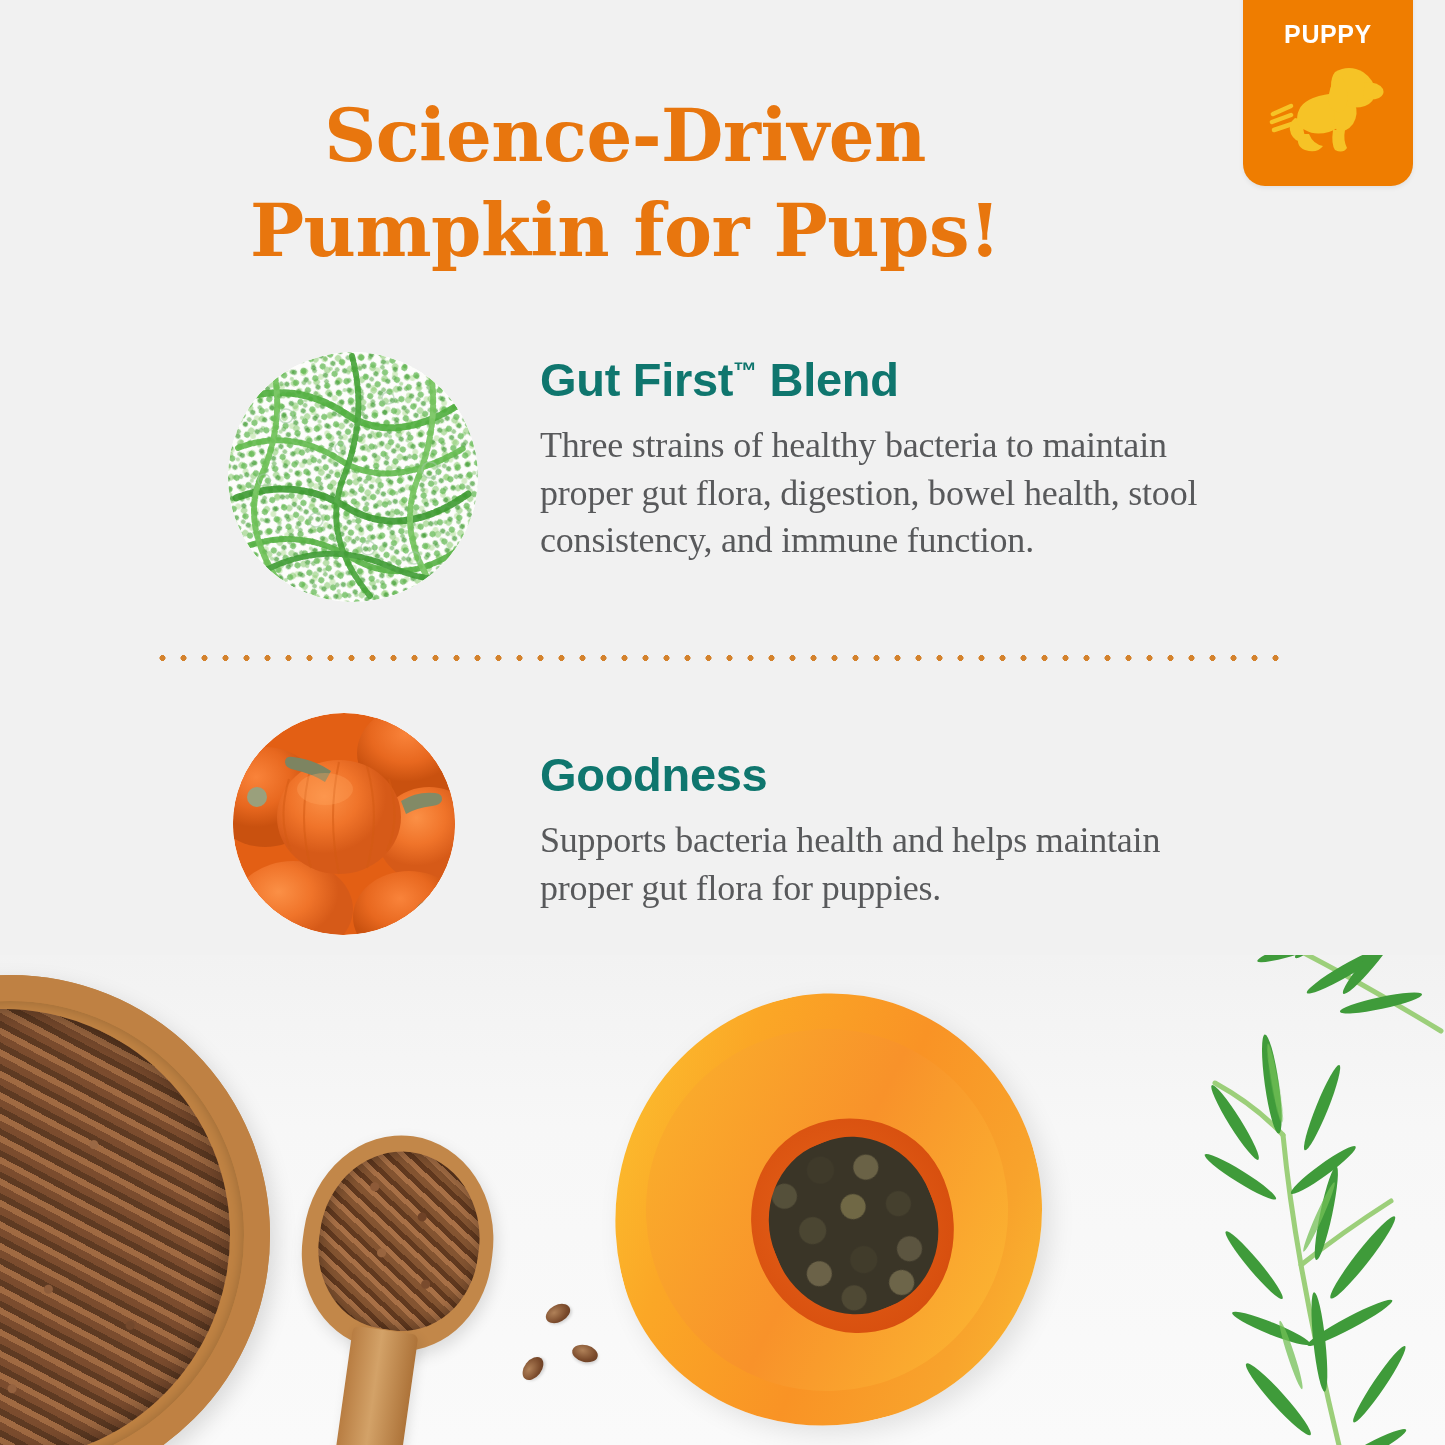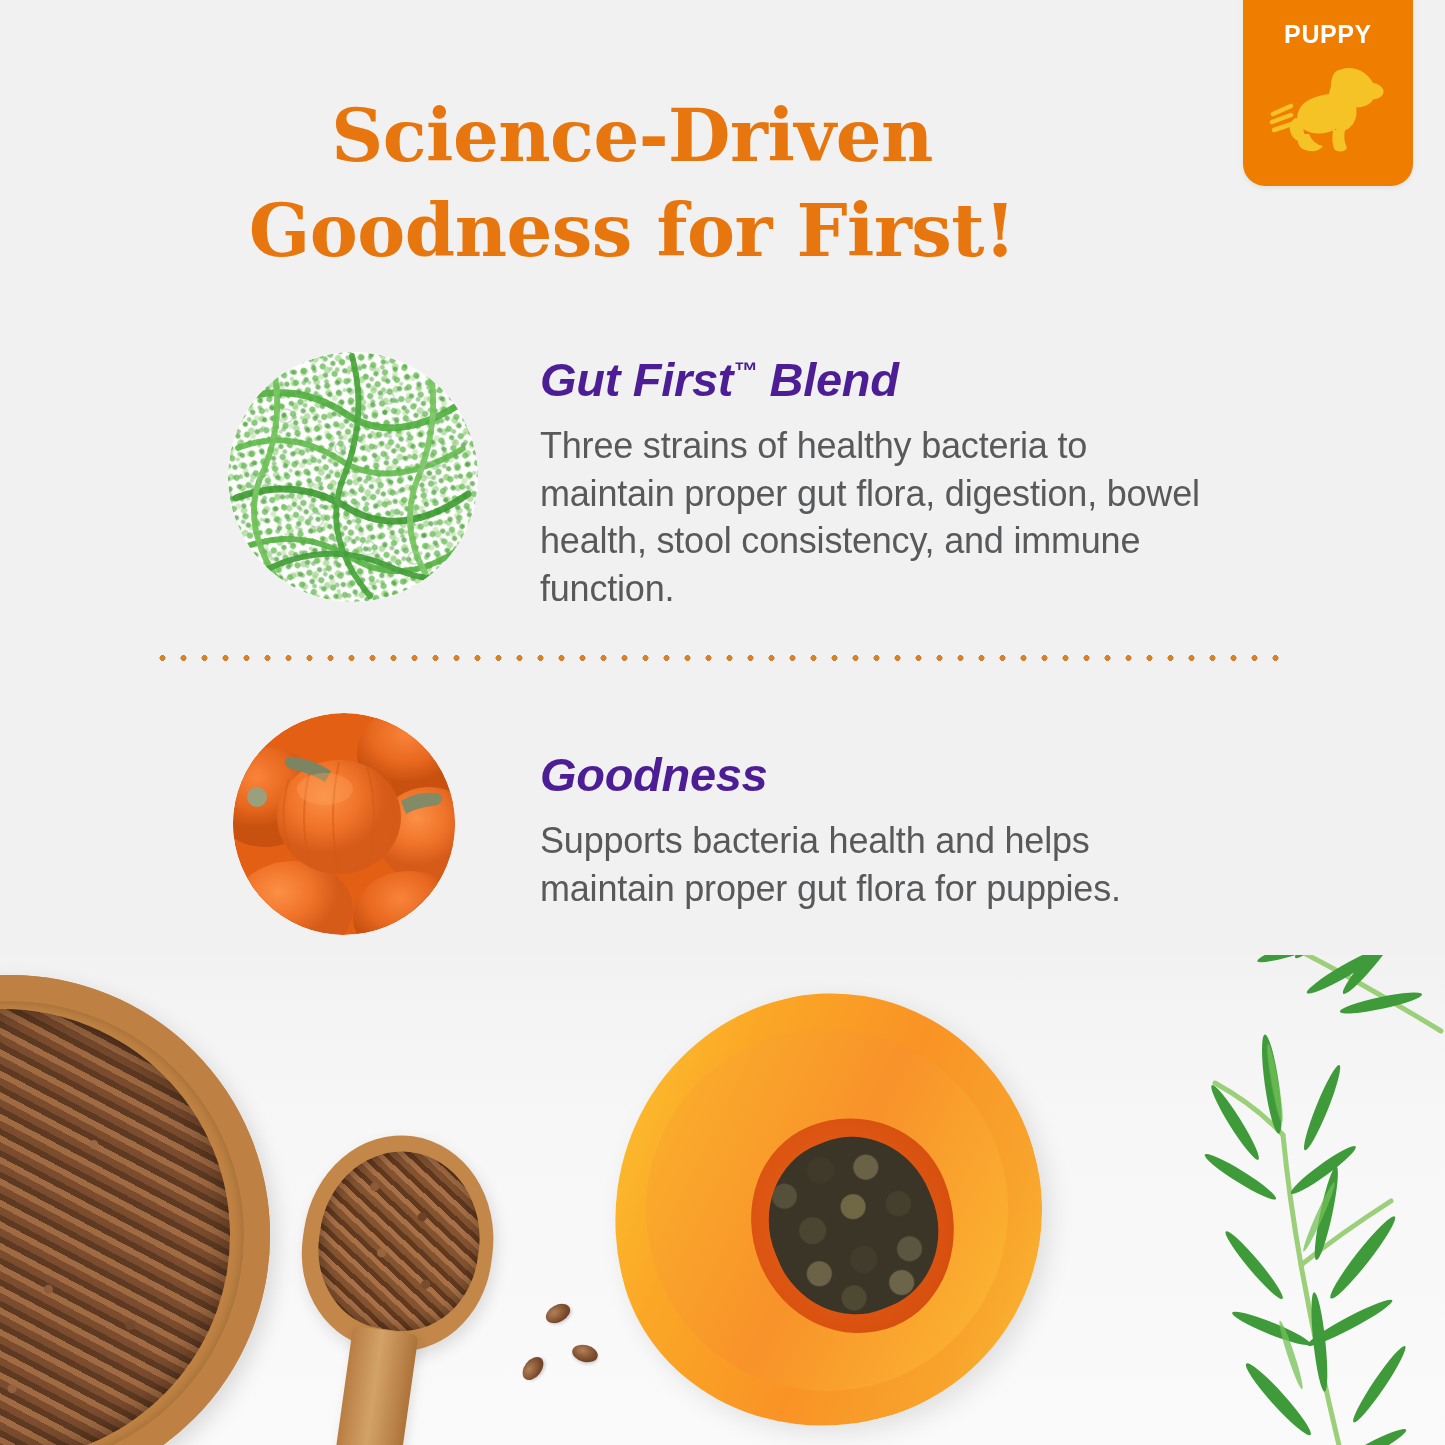--- a/index.html
+++ b/index.html
@@ -64,21 +64,20 @@
     left: 0;
     top: 88px;
     width: 1250px;
     text-align: center;
     color: #e8760e;
     font-family: "DejaVu Serif", serif;
     font-weight: bold;
     font-size: 72px;
     line-height: 1.32;
     letter-spacing: -0.5px;
-    margin-left: 7px;
   }
   .headline .line { display: block; white-space: nowrap; }
 
   
   .feature {
     position: absolute;
     display: flex;
     align-items: flex-start;
   }
   .feature-1 { left: 228px; top: 352px; width: 1050px; }
@@ -96,40 +95,40 @@
   .feature-2 .feature-thumb { width: 222px; height: 222px; }
 
   .feature-text {
     flex: 1 1 auto;
     padding-left: 62px;
     padding-top: 2px;
   }
   .feature-2 .feature-text { padding-left: 85px; padding-top: 36px; }
 
   .feature-title {
-    color: #4c1d95;
+    color: #0f766e;
     font-size: 47px;
     font-weight: bold;
     line-height: 1.1;
     margin-bottom: 16px;
     letter-spacing: -0.3px;
-    font-style: italic;
   }
   .feature-title .tm {
     font-size: 24px;
     vertical-align: super;
     line-height: 0;
     font-weight: bold;
   }
   .feature-desc {
     color: #58595b;
     font-size: 36px;
     line-height: 1.33;
     letter-spacing: -0.2px;
     max-width: 680px;
+    font-family: Liberation Serif, serif;
   }
 
   
   .divider {
     position: absolute;
     left: 152px;
     top: 652px;
     width: 1140px;
     height: 12px;
     background-image: radial-gradient(circle, #d4822c 0 2.9px, rgba(0,0,0,0) 3.2px);
@@ -331,21 +330,21 @@
           <path d="M96 24 q14 0 18 7 q2 6 -4 9 q-8 3 -16 0z"></path>
 
           <path d="M72 18 q-10 4 -12 18 q-2 14 8 18 q8 2 10 -10 q2 -14 -6 -26z"></path>
         </g>
       </svg>
     </div>
   </div>
 
   <div class="headline">
     <span class="line">Science-Driven</span>
-    <span class="line">Goodness for First!</span>
+    <span class="line">Pumpkin for Pups!</span>
   </div>
 
   <div class="feature feature-1">
     <div class="feature-thumb">
       <div class="microbe-dish">
         <svg viewBox="0 0 250 250" width="250" height="250" aria-hidden="true">
           <defs>
             <clipPath id="dishClip">
                 <circle cx="125" cy="125" r="125"></circle>
               </clipPath>

